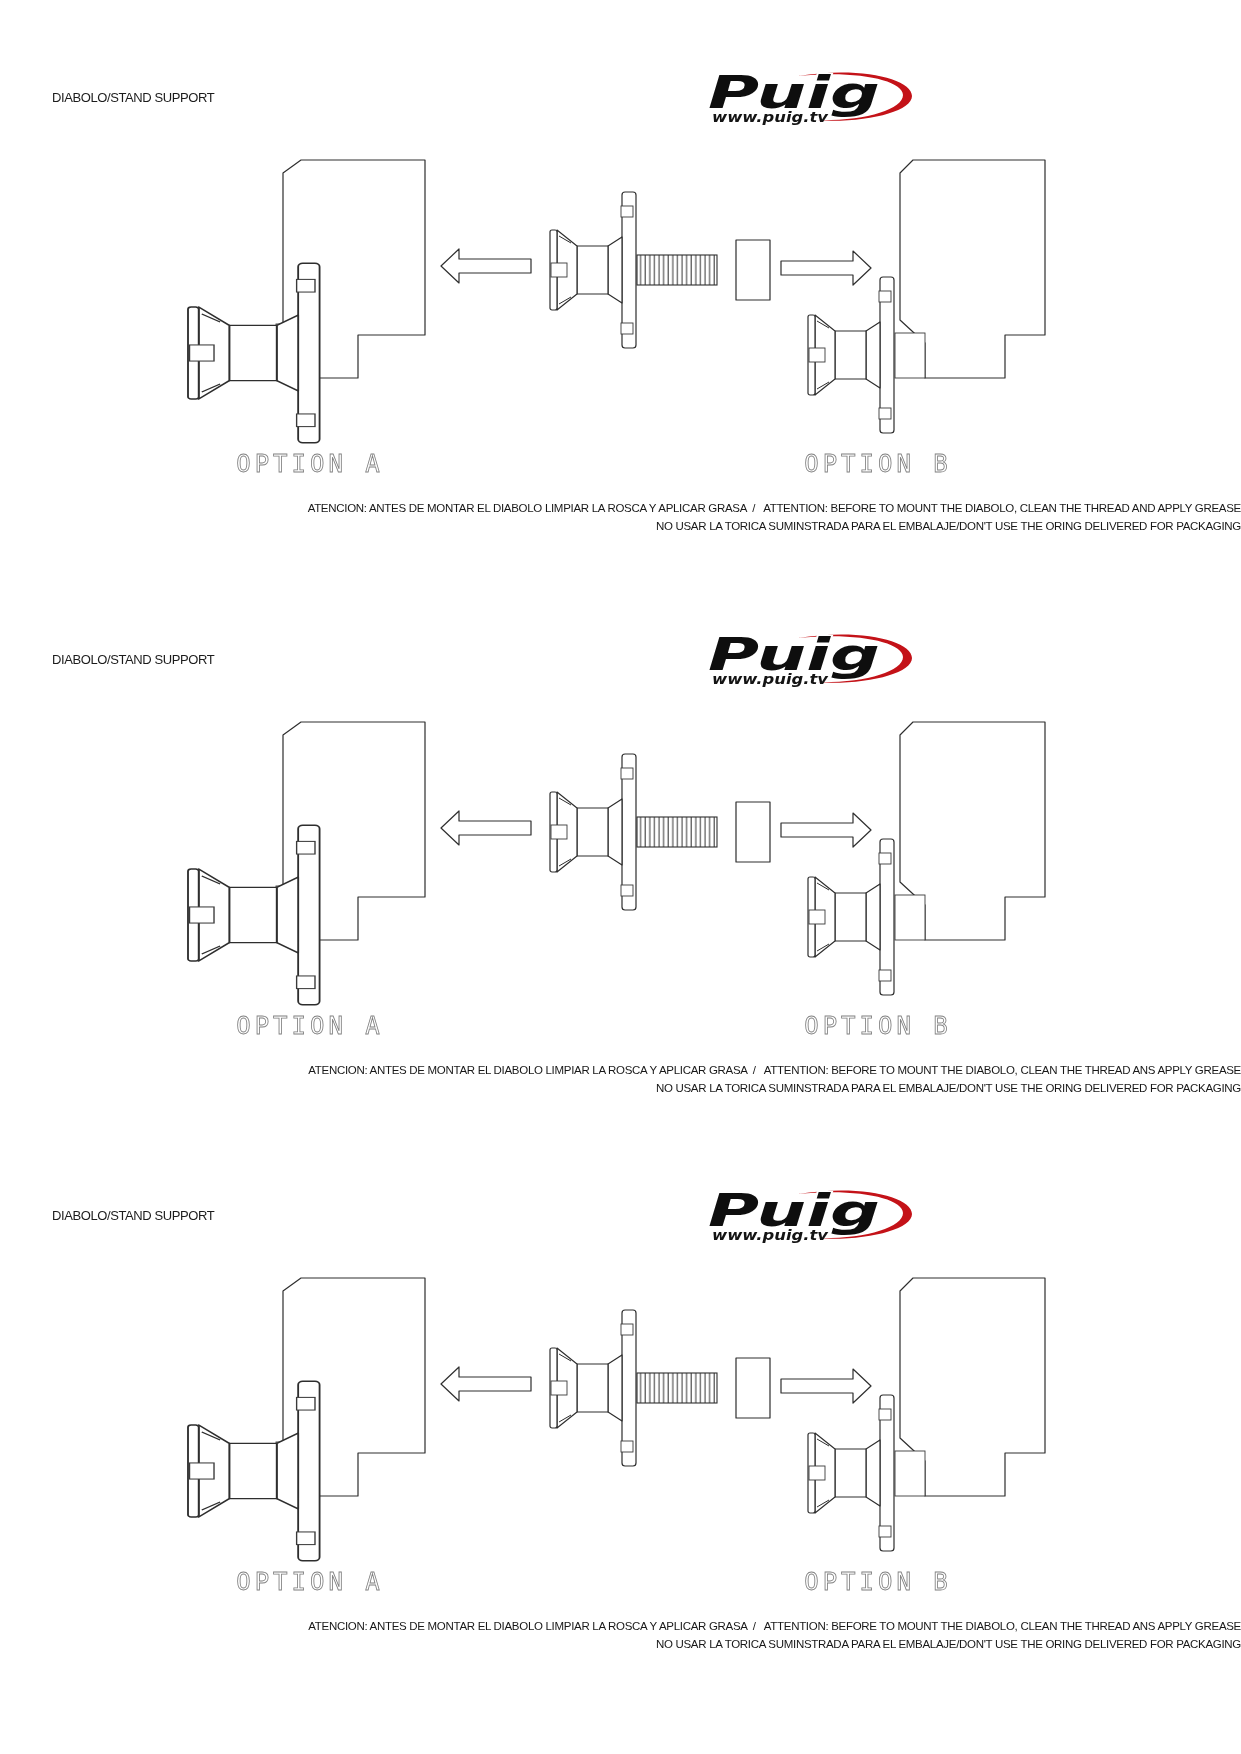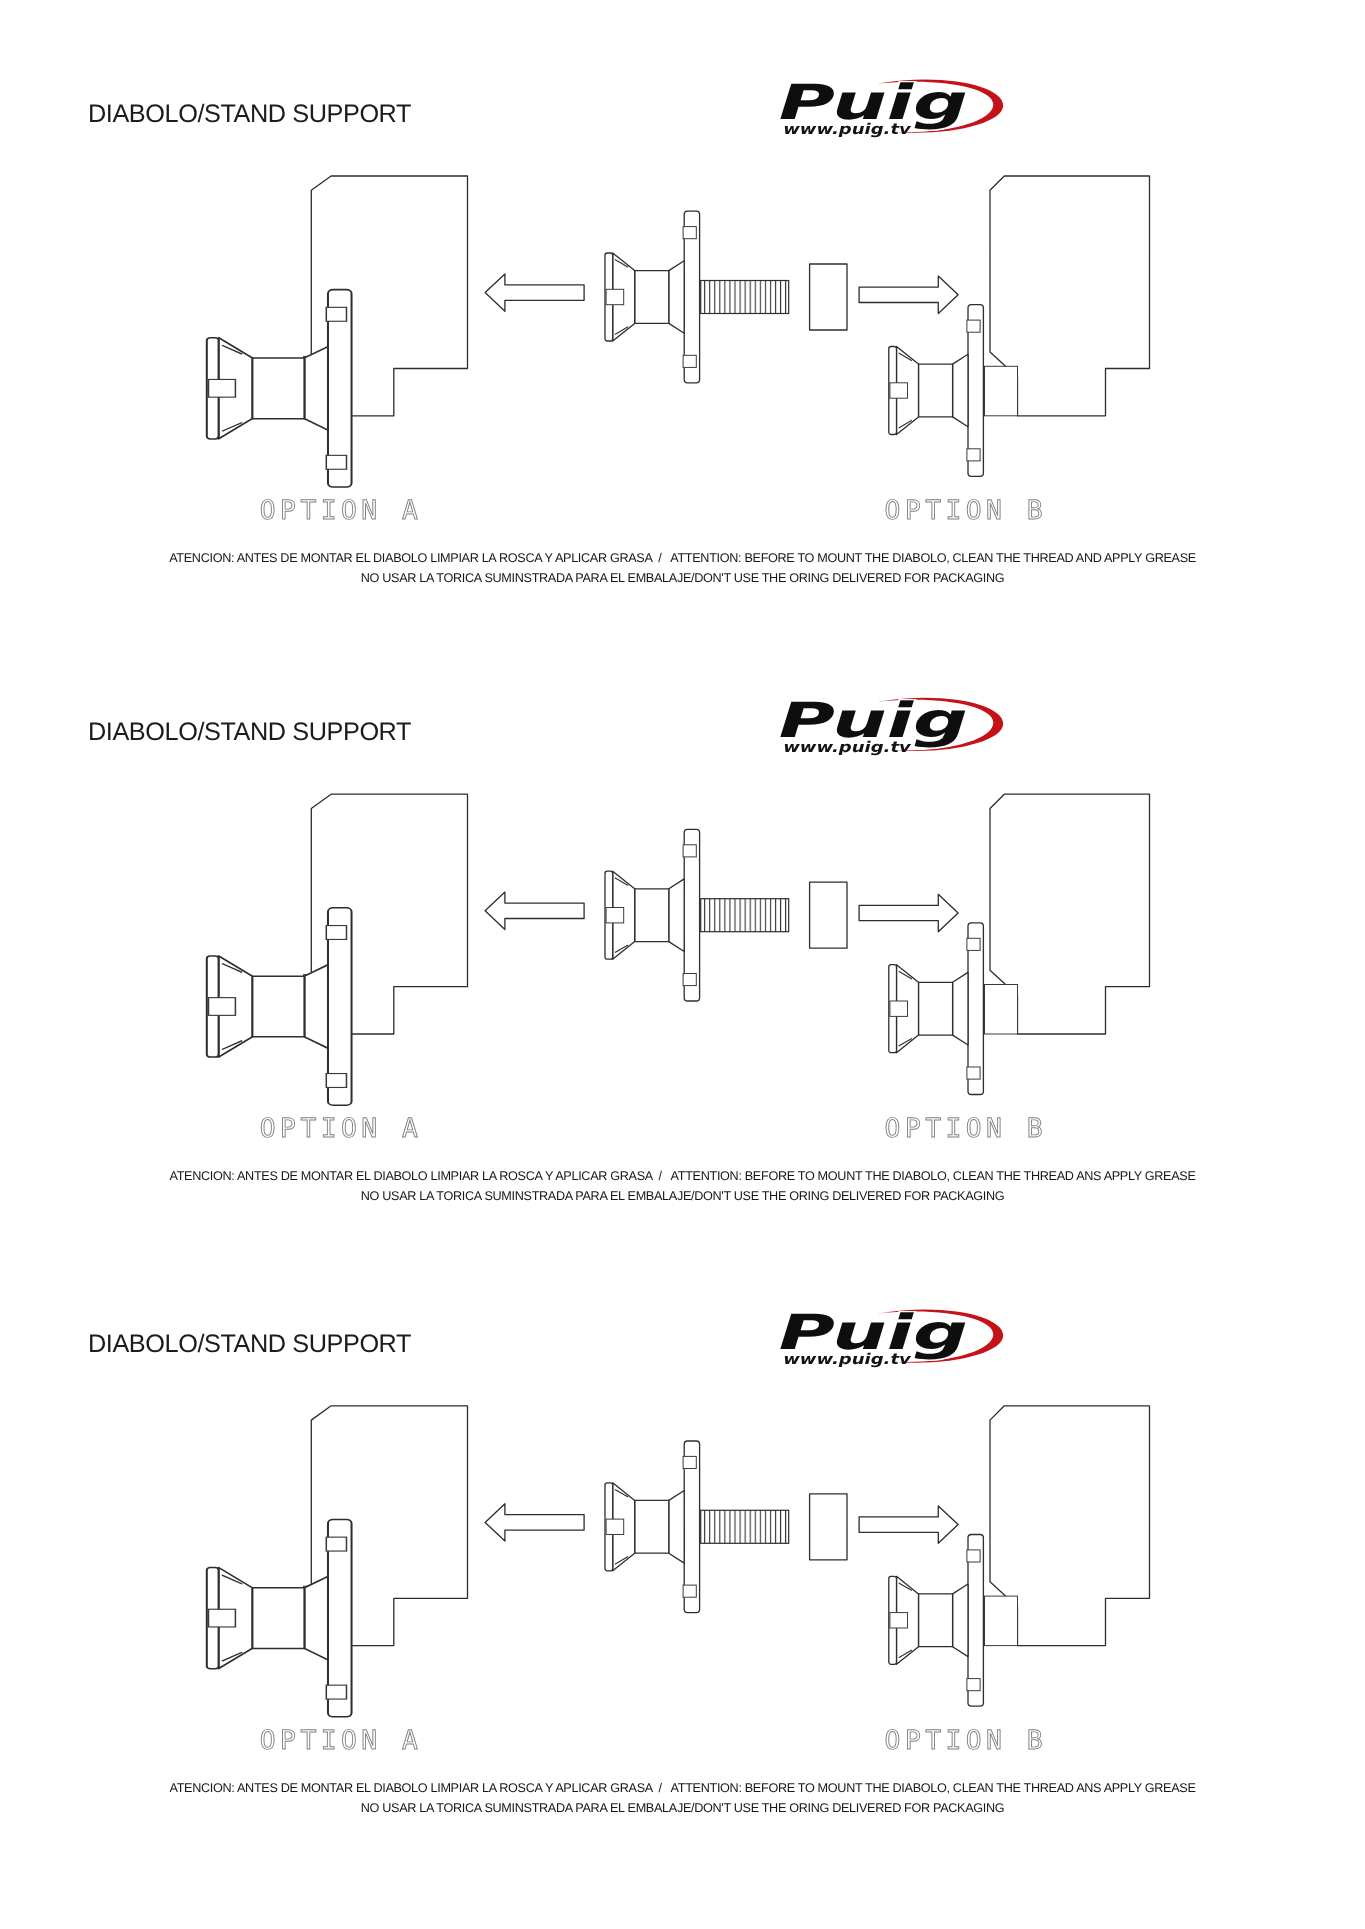--- a/index.html
+++ b/index.html
@@ -3,31 +3,31 @@
 <meta charset="utf-8">
 <style>
   html,body{margin:0;padding:0;}
   body{
     width:1241px;height:1754px;background:#ffffff;position:relative;
     font-family:"Liberation Sans", sans-serif;color:#1b1b1b;overflow:hidden;
   }
   .section{position:absolute;left:0;width:1241px;height:560px;}
   .s1{top:60px}.s2{top:622px}.s3{top:1178px}
   .heading{
-    position:absolute;left:80px;top:30px;margin:0;
-    font-size:23px;font-weight:400;letter-spacing:-0.4px;color:#1c1c1c;
+    position:absolute;left:52px;top:30px;margin:0;
+    font-size:13px;font-weight:400;letter-spacing:-0.4px;color:#1c1c1c;
   }
   .logo{position:absolute;left:700px;top:8px;width:215px;height:58px;}
   .logo svg{display:block;width:215px;height:58px;}
   .brand-txt{
     font-family:"DejaVu Sans", sans-serif;font-weight:bold;font-style:italic;
   }
   .diagram{position:absolute;left:128px;top:78px;width:1060px;height:345px;}
   .warn{
-    position:absolute;left:0;width:1241px;margin:0;text-align:center;
+    position:absolute;left:0;width:1241px;margin:0;text-align:right;
     font-size:11.5px;letter-spacing:-0.3px;color:#181818;white-space:pre;
   }
   .warn1{top:442px}.warn2{top:460px}
   .cad{stroke:#2e2e2e;stroke-width:1.2;fill:#ffffff;stroke-linejoin:round;}
   .cadthin{stroke:#3a3a3a;stroke-width:0.9;fill:#ffffff;}
   .opt{
     font-family:"DejaVu Sans Mono", monospace;font-size:24px;letter-spacing:4px;
     fill:none;stroke:#828282;stroke-width:0.85;text-anchor:middle;
   }
   .defs-holder{position:absolute;width:0;height:0;overflow:hidden;}

